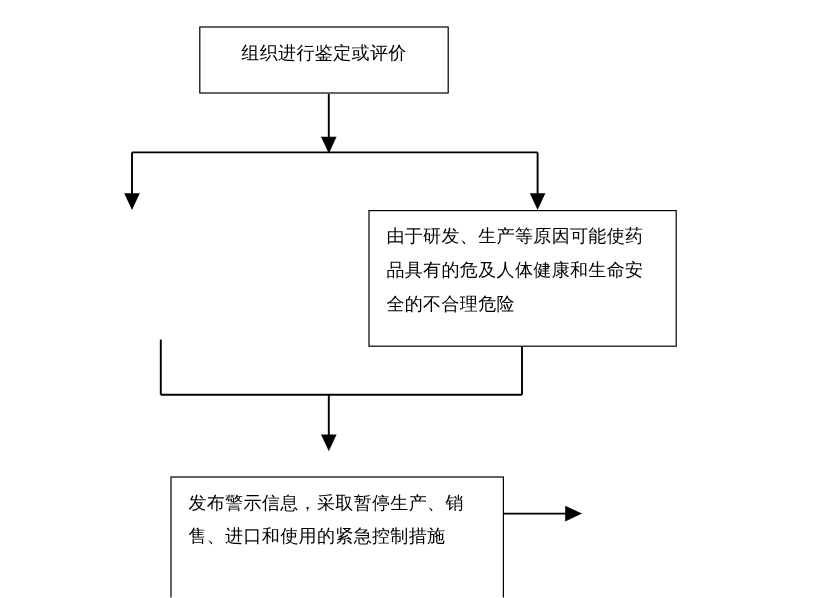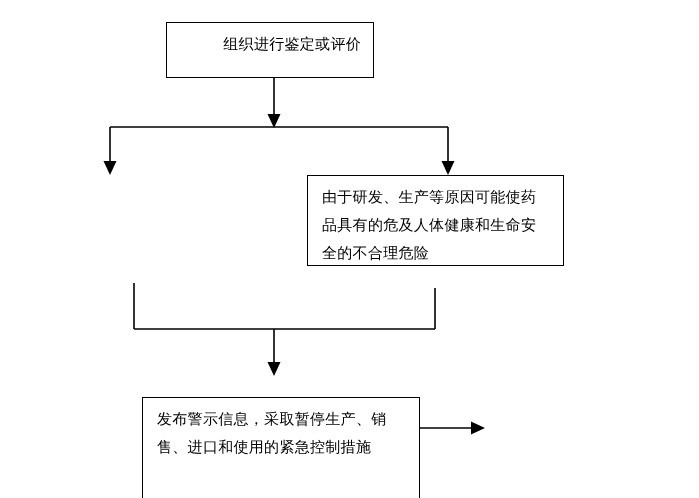--- a/index.html
+++ b/index.html
@@ -26,21 +26,21 @@
     background: #ffffff;
     color: #000000;
     font-size: 15px;
     line-height: 28px;
     letter-spacing: 0.3px;
     padding: 7px 12px 7px 14px;
     white-space: pre-wrap;
     word-break: break-all;
   }
   .node.center {
-    text-align: right;
+    text-align: center;
   }
   svg.edges {
     position: absolute;
     left: 0;
     top: 0;
     width: 699px;
     height: 498px;
     overflow: visible;
     pointer-events: none;
   }
@@ -81,18 +81,18 @@
     <line x1="274" y1="329" x2="274" y2="368"></line>
     <polygon points="274,376 267.5,362 280.5,362"></polygon>
 
     <line x1="420" y1="428" x2="477" y2="428"></line>
     <polygon points="485,428 471,421.5 471,434.5"></polygon>
   </svg>
 
   <div class="node center" style="left:166px; top:22px; width:208px; height:56px; line-height:42px; padding:0 12px;">组织进行鉴定或评价</div>
 
 
-  <div class="node" style="left:307px; top:175px; width:257px; height:91px;">由于研发、生产等原因可能使药品具有的危及人体健康和生命安全的不合理危险</div>
+  <div class="node" style="left:307px; top:175px; width:257px; height:114px;">由于研发、生产等原因可能使药品具有的危及人体健康和生命安全的不合理危险</div>
 
   <div class="node" style="left:142px; top:397px; width:278px; height:103px;">发布警示信息，采取暂停生产、销售、进口和使用的紧急控制措施</div>
 
 
 </div>
 
 </body></html>

